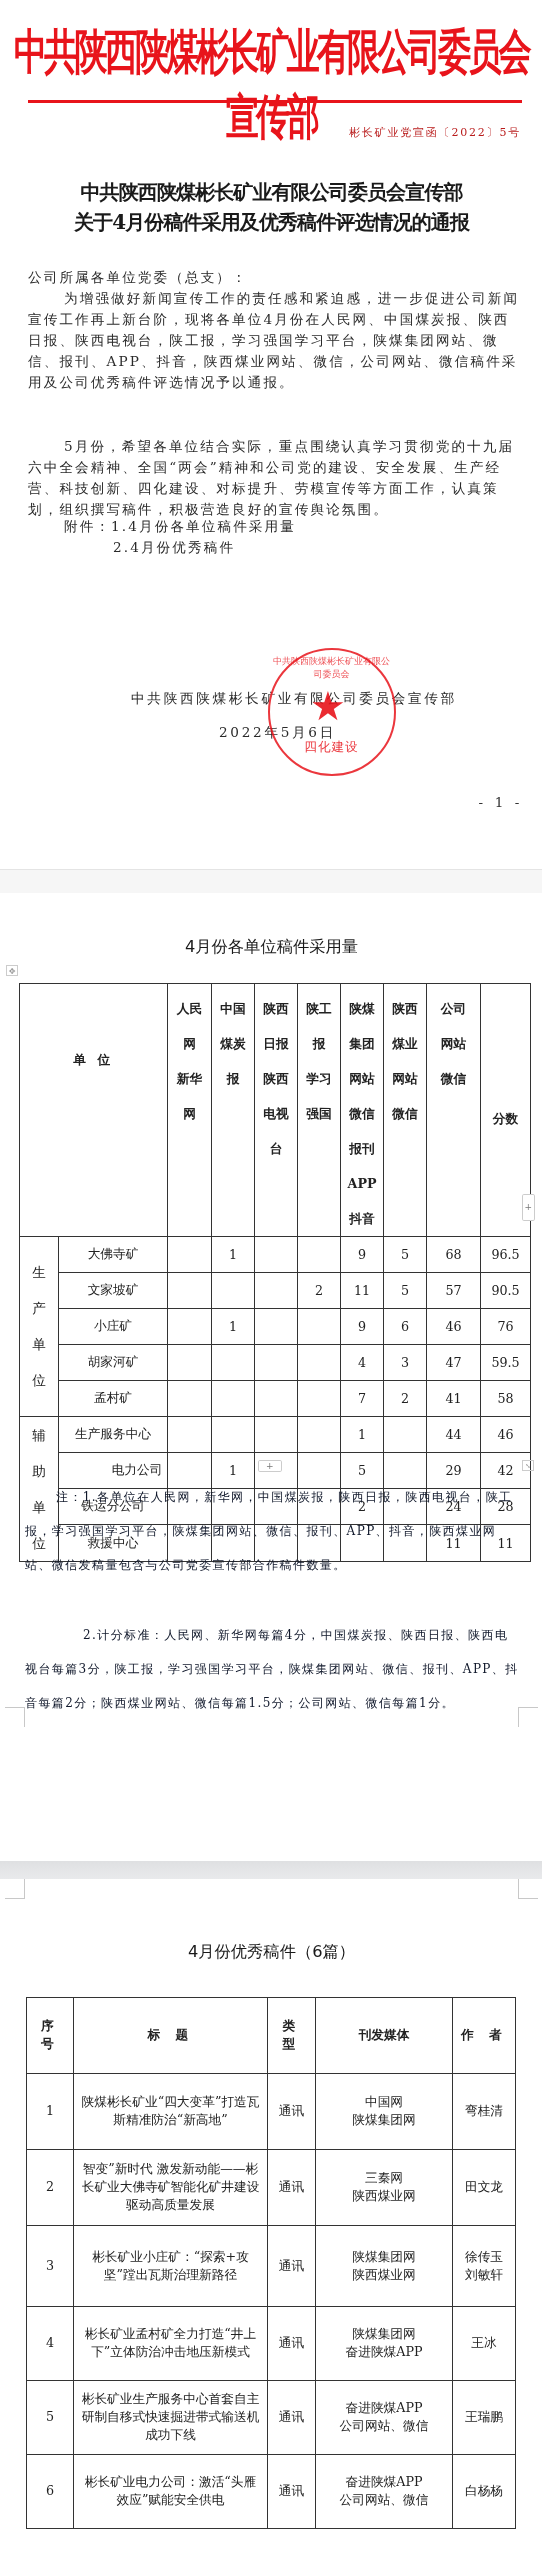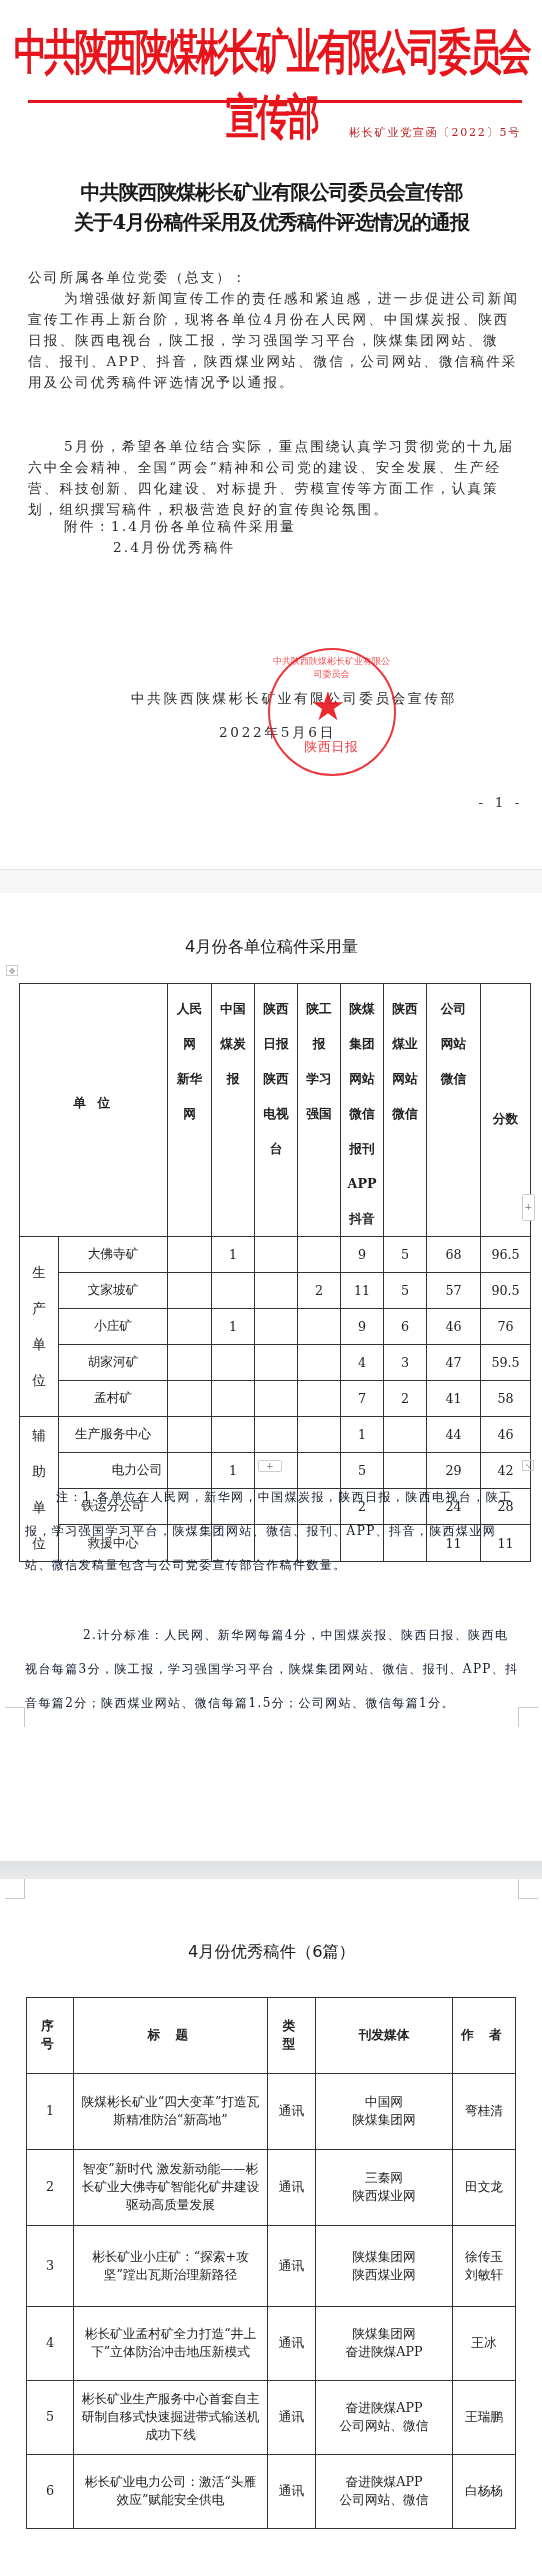--- a/index.html
+++ b/index.html
@@ -81,35 +81,35 @@
   <div class="body-text p-para2">5月份，希望各单位结合实际，重点围绕认真学习贯彻党的十九届六中全会精神、全国“两会”精神和公司党的建设、安全发展、生产经营、科技创新、四化建设、对标提升、劳模宣传等方面工作，认真策划，组织撰写稿件，积极营造良好的宣传舆论氛围。</div>
   <div class="body-text p-attach">
     <div class="attach-line">附件：1.4月份各单位稿件采用量</div>
     <div class="attach-line2">2.4月份优秀稿件</div>
   </div>
   <div class="signature">中共陕西陕煤彬长矿业有限公司委员会宣传部</div>
   <div class="date-line">2022年5月6日</div>
   <div class="seal">
     <div class="seal-text-top">中共陕西陕煤彬长矿业有限公司委员会</div>
     <div class="seal-star">★</div>
-    <div class="seal-text-bottom">陕西日报</div>
+    <div class="seal-text-bottom">四化建设</div>
   </div>
   <div class="page-num">- 1 -</div>
 </div>
 
 <div class="gap1"></div>
 
 <div class="page page2">
   <div class="table-title tt1">4月份各单位稿件采用量</div>
   <div class="move-handle">✥</div>
 
   <table class="adopt">
     <tbody>
         <tr style="height:214px">
-      <td class="hu" colspan="2" style="width:148px;padding-top:111px;vertical-align:top;">单 位</td>
+      <td class="hu" colspan="2" style="width:148px;padding-top:68px;vertical-align:top;">单 位</td>
       <td class="h" style="width:44px">
             <div id="h-c1">
               <div style="line-height: 35px;">人民</div>
               <div style="line-height: 35px;">网</div>
               <div style="line-height: 35px;">新华</div>
               <div style="line-height: 35px;">网</div>
             </div>
           </td>
       <td class="h" style="width:43px">
             <div id="h-c2">

